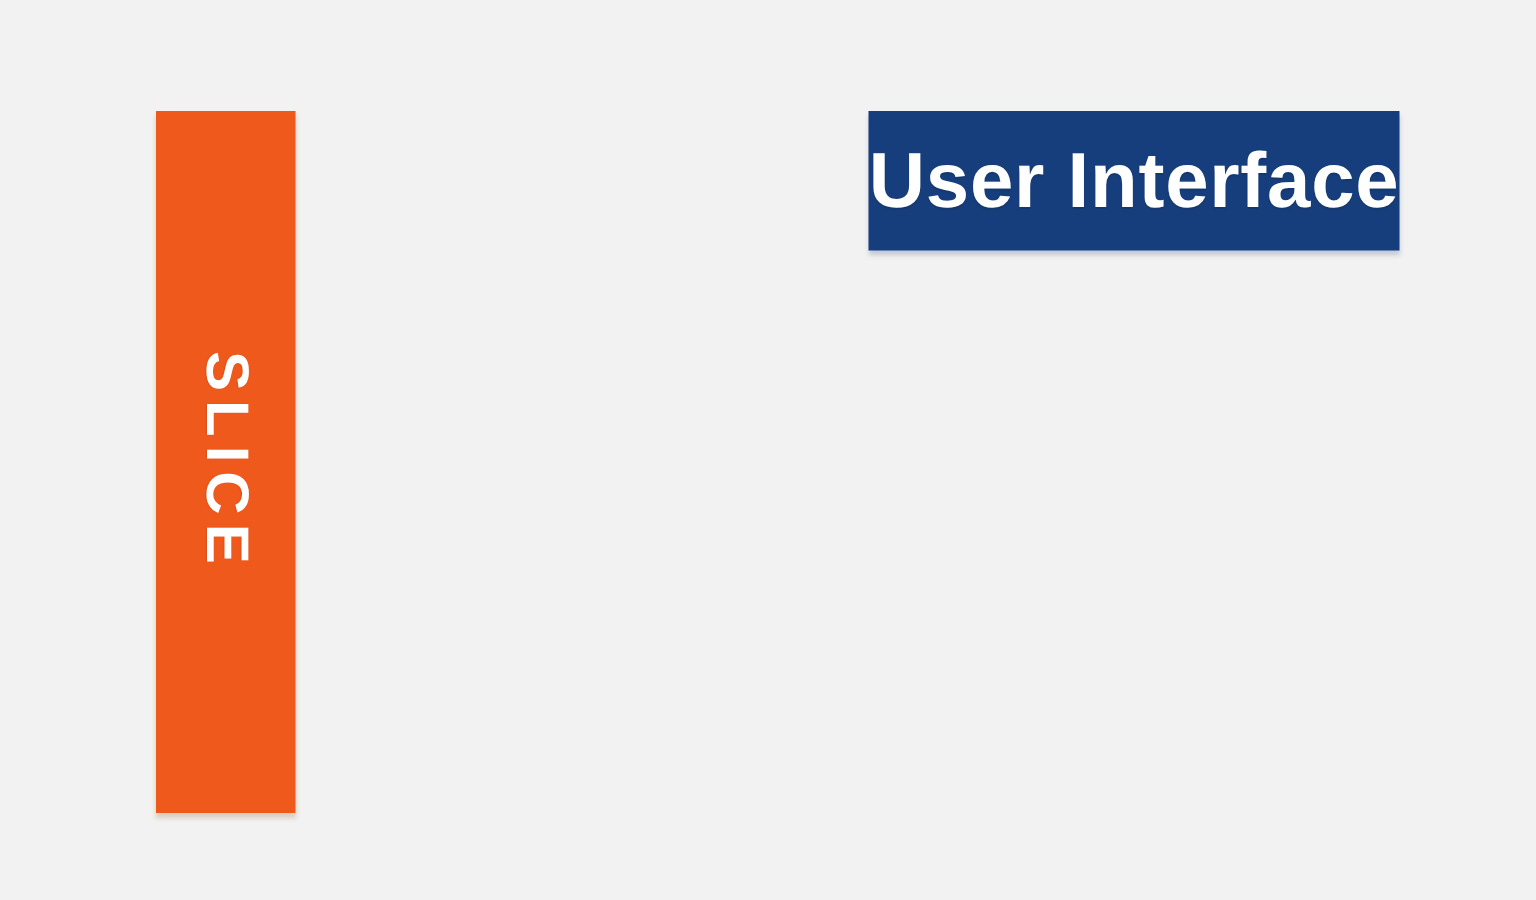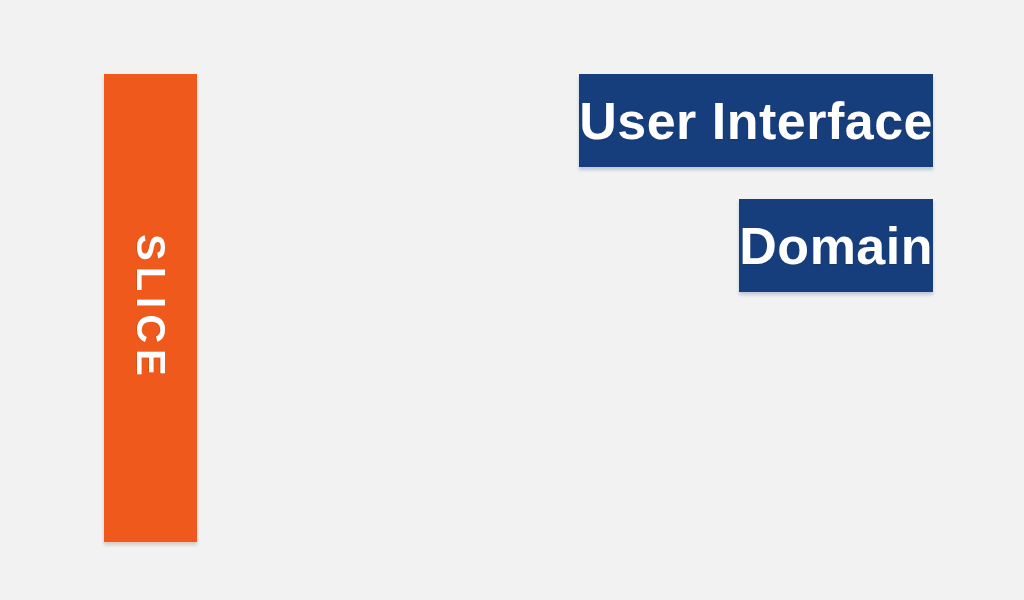--- a/index.html
+++ b/index.html
@@ -67,22 +67,19 @@
 </style>
 </head>
 <body>
 
 <div class="screen">
 
   <div class="layers">
     <div class="layer-bar">
       <span class="layer-label">User Interface</span>
     </div>
-    <div class="layer-bar">
-      <span class="layer-label">Domain</span>
-    </div>
   </div>
 
   <div class="slice-bar">
     <span class="slice-label">SLICE</span>
   </div>
 
 </div>
 
 </body></html>

